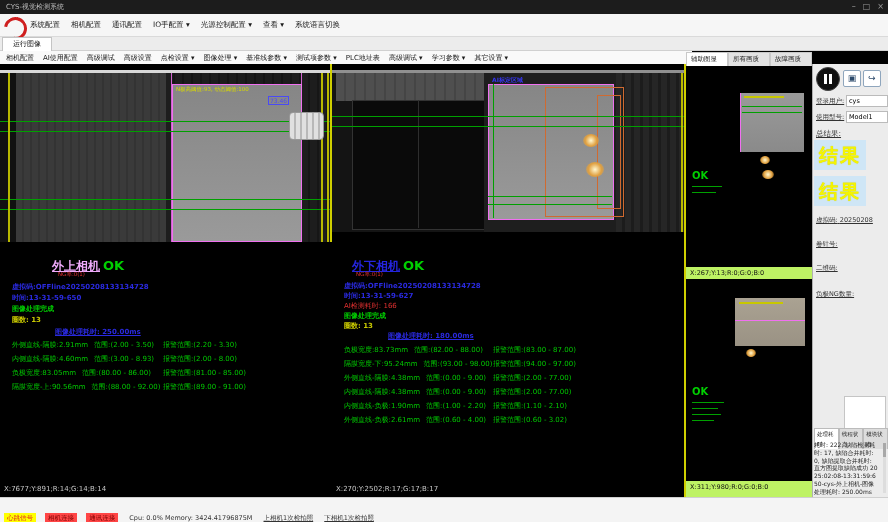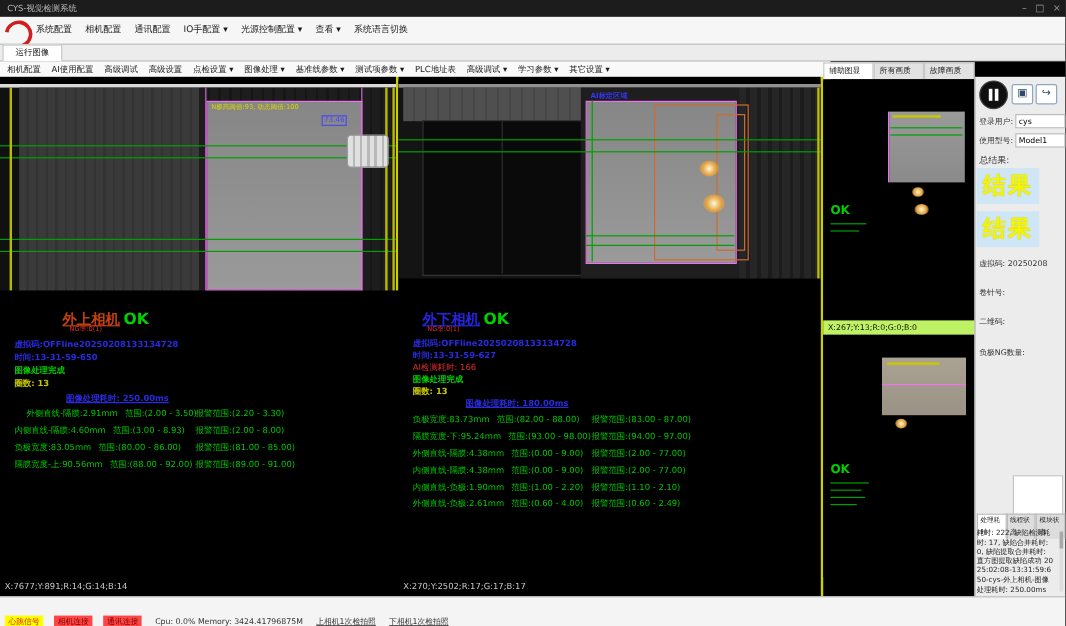--- a/index.html
+++ b/index.html
@@ -36,21 +36,21 @@
   .gline{background:#00a000;height:1px;}
   .gvline{background:#00a000;width:1px;}
   .yline{background:#b9b900;width:2px;}
   .pline{background:#f070f0;width:1px;opacity:.85;}
   .glow{border-radius:50%;background:radial-gradient(circle,#fff8d0 0%,#e0a040 55%,rgba(200,100,30,0) 100%);}
   .stripesL{background:repeating-linear-gradient(90deg,#3a3a3a 0 6px,#333 6px 8px);}
   .stripesD{background:repeating-linear-gradient(90deg,#1d1d1d 0 7px,#161616 7px 9px);}
   .product{border:1px solid #f070f0;background:linear-gradient(180deg,#868686,#9a9a9a);}
   
   .sidebar{left:812px;top:64px;width:76px;height:433px;background:#ececec;border-left:1px solid #b0b0b0;box-sizing:border-box;}
-  .sb-label{font-size:6.5px;color:#333;white-space:nowrap;}
+  .sb-label{font-size:6.5px;color:#333;white-space:nowrap;text-decoration:underline;}
   .sb-input{background:#fff;border:1px solid #bbb;font-size:6.5px;color:#000;line-height:10px;padding-left:2px;}
   .resultbox{width:52px;height:30px;background:#cfe6f6;color:#f5f500;font-size:19px;font-weight:bold;
              text-align:center;line-height:30px;letter-spacing:2px;text-shadow:0 0 1px #c8c800;}
   .sb-tab{font-size:5.5px;line-height:10px;padding:0 2px;background:#ddd;border:1px solid #bbb;border-bottom:none;color:#222;}
   .sb-tab.on{background:#fff;}
   .logtext{font-size:6px;color:#222;line-height:1.3;width:64px;word-break:break-all;}
   
   .statusbar{left:0;top:497px;width:888px;height:25px;background:#f4f4f4;border-top:1px solid #cfcfcf;box-sizing:border-box;}
   .badge{display:inline-block;font-size:6.5px;padding:1px 3px;margin-left:4px;margin-top:15px;}
   .b1{background:#ffff00;color:#e02020;}
@@ -123,29 +123,29 @@
     <div class="abs gline" style="left:0;top:139px;width:330px"></div>
     <div class="abs yline" style="left:8px;top:3px;height:169px"></div>
     <div class="abs yline" style="left:321px;top:3px;height:169px"></div>
     <div class="abs yline" style="left:327px;top:3px;height:169px"></div>
     <div class="abs" style="left:289px;top:42px;width:33px;height:26px;background:repeating-linear-gradient(90deg,#e0e0e0 0 4px,#b8b8b8 4px 6px);border-radius:4px;border:1px solid #999"></div>
     <div class="abs txt" style="left:176px;top:16px;font-size:5.5px;color:#d8d800">N极高阈值:93, 动态阈值:100</div>
     <div class="abs txt" style="left:268px;top:26px;font-size:6px;color:#4a4af5;border:1px solid #4a4af5;padding:0 1px">73.46</div>
   </div>
 
   <div class="abs txt" style="left:52px;top:255px">
-    <span style="font-size:12px;font-weight:bold;color:#c2410c;text-decoration:underline">外上相机</span><span style="font-size:13px;font-weight:bold;color:#00d000;margin-left:3px">OK</span>
+    <span style="font-size:12px;font-weight:bold;color:#f0abfc;text-decoration:underline">外上相机</span><span style="font-size:13px;font-weight:bold;color:#00d000;margin-left:3px">OK</span>
   </div>
   <div class="abs txt t-red" style="left:58px;top:271px;font-size:5.5px">NG率:0(1)</div>
   <div class="abs txt t-blue small7" style="left:12px;top:282px">虚拟码:OFFline20250208133134728</div>
   <div class="abs txt t-blue small7" style="left:12px;top:293px">时间:13-31-59-650</div>
   <div class="abs txt t-green small7" style="left:12px;top:304px">图像处理完成</div>
   <div class="abs txt t-yellow small7" style="left:12px;top:315px">圈数: 13</div>
   <div class="abs txt t-blue small7" style="left:55px;top:327px;text-decoration:underline">图像处理耗时: 250.00ms</div>
-  <div class="abs meas" style="left:22px;top:340px"><span>外侧直线-隔膜:2.91mm</span><span class="rng">范围:(2.00 - 3.50)</span></div>
+  <div class="abs meas" style="left:12px;top:340px"><span>外侧直线-隔膜:2.91mm</span><span class="rng">范围:(2.00 - 3.50)</span></div>
   <div class="abs meas" style="left:163px;top:340px">报警范围:(2.20 - 3.30)</div>
   <div class="abs meas" style="left:12px;top:354px"><span>内侧直线-隔膜:4.60mm</span><span class="rng">范围:(3.00 - 8.93)</span></div>
   <div class="abs meas" style="left:163px;top:354px">报警范围:(2.00 - 8.00)</div>
   <div class="abs meas" style="left:12px;top:368px"><span>负极宽度:83.05mm</span><span class="rng">范围:(80.00 - 86.00)</span></div>
   <div class="abs meas" style="left:163px;top:368px">报警范围:(81.00 - 85.00)</div>
   <div class="abs meas" style="left:12px;top:382px"><span>隔膜宽度-上:90.56mm</span><span class="rng">范围:(88.00 - 92.00)</span></div>
   <div class="abs meas" style="left:163px;top:382px">报警范围:(89.00 - 91.00)</div>
   <div class="abs coords" style="left:4px;top:485px">X:7677;Y:891;R:14;G:14;B:14</div>
 
   <div class="abs" style="left:330px;top:64px;width:2px;height:178px;background:#cfcf00"></div>
@@ -185,21 +185,21 @@
   <div class="abs meas" style="left:493px;top:345px">报警范围:(83.00 - 87.00)</div>
   <div class="abs meas" style="left:344px;top:359px"><span>隔膜宽度-下:95.24mm</span><span class="rng">范围:(93.00 - 98.00)</span></div>
   <div class="abs meas" style="left:493px;top:359px">报警范围:(94.00 - 97.00)</div>
   <div class="abs meas" style="left:344px;top:373px"><span>外侧直线-隔膜:4.38mm</span><span class="rng">范围:(0.00 - 9.00)</span></div>
   <div class="abs meas" style="left:493px;top:373px">报警范围:(2.00 - 77.00)</div>
   <div class="abs meas" style="left:344px;top:387px"><span>内侧直线-隔膜:4.38mm</span><span class="rng">范围:(0.00 - 9.00)</span></div>
   <div class="abs meas" style="left:493px;top:387px">报警范围:(2.00 - 77.00)</div>
   <div class="abs meas" style="left:344px;top:401px"><span>内侧直线-负极:1.90mm</span><span class="rng">范围:(1.00 - 2.20)</span></div>
   <div class="abs meas" style="left:493px;top:401px">报警范围:(1.10 - 2.10)</div>
   <div class="abs meas" style="left:344px;top:415px"><span>外侧直线-负极:2.61mm</span><span class="rng">范围:(0.60 - 4.00)</span></div>
-  <div class="abs meas" style="left:493px;top:415px">报警范围:(0.60 - 2.49)</div>
+  <div class="abs meas" style="left:493px;top:415px">报警范围:(0.60 - 3.02)</div>
   <div class="abs coords" style="left:336px;top:485px">X:270;Y:2502;R:17;G:17;B:17</div>
 
   <div class="abs" style="left:684px;top:64px;width:2px;height:433px;background:#cfcf00"></div>
 
   <div class="abs" style="left:686px;top:66px;width:126px;height:201px;background:#000">
     <div class="abs" style="left:54px;top:27px;width:63px;height:59px;background:linear-gradient(180deg,#9a9a9a,#8a8a8a);border-left:1px solid #f070f0"></div>
     <div class="abs" style="left:58px;top:30px;width:40px;height:2px;background:#c8c800"></div>
     <div class="abs gline" style="left:56px;top:40px;width:60px"></div>
     <div class="abs gline" style="left:56px;top:46px;width:60px"></div>
     <div class="abs glow" style="left:74px;top:90px;width:10px;height:8px"></div>
@@ -214,20 +214,21 @@
     <div class="abs" style="left:49px;top:19px;width:70px;height:48px;background:linear-gradient(180deg,#aaa292,#9a9284)"></div>
     <div class="abs" style="left:49px;top:41px;width:70px;height:1px;background:#f070f0"></div>
     <div class="abs" style="left:53px;top:23px;width:44px;height:2px;background:#c8c800"></div>
     <div class="abs glow" style="left:60px;top:70px;width:10px;height:8px"></div>
     <div class="abs txt" style="left:6px;top:107px;font-size:10px;font-weight:bold;color:#00d000">OK</div>
     <div class="abs" style="left:6px;top:123px;width:32px;height:1px;background:#00a000"></div>
     <div class="abs" style="left:6px;top:129px;width:26px;height:1px;background:#00a000"></div>
     <div class="abs" style="left:6px;top:135px;width:29px;height:1px;background:#00a000"></div>
     <div class="abs" style="left:6px;top:141px;width:22px;height:1px;background:#00a000"></div>
   </div>
+  <div class="abs capbar" style="left:686px;top:481px;width:126px;height:16px">X:311;Y:980;R:0;G:0;B:0</div>
 
   <div class="abs sidebar"></div>
   <div class="abs pausebtn">
     <i style="left:7px"></i>
       <i style="left:12px"></i>
   </div>
   <div class="abs mini-btn" style="left:843px;top:70px"><span>▣</span></div>
   <div class="abs mini-btn" style="left:863px;top:70px"><span>↪</span></div>
 
   <div class="abs sb-label" style="left:816px;top:97px">登录用户:</div>

